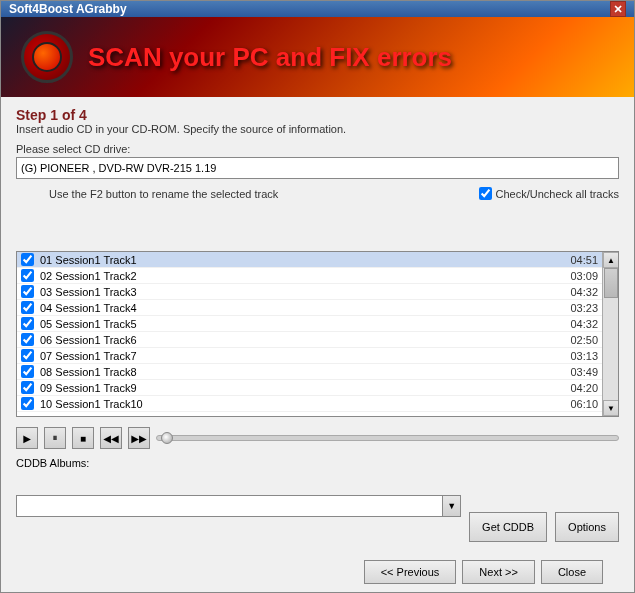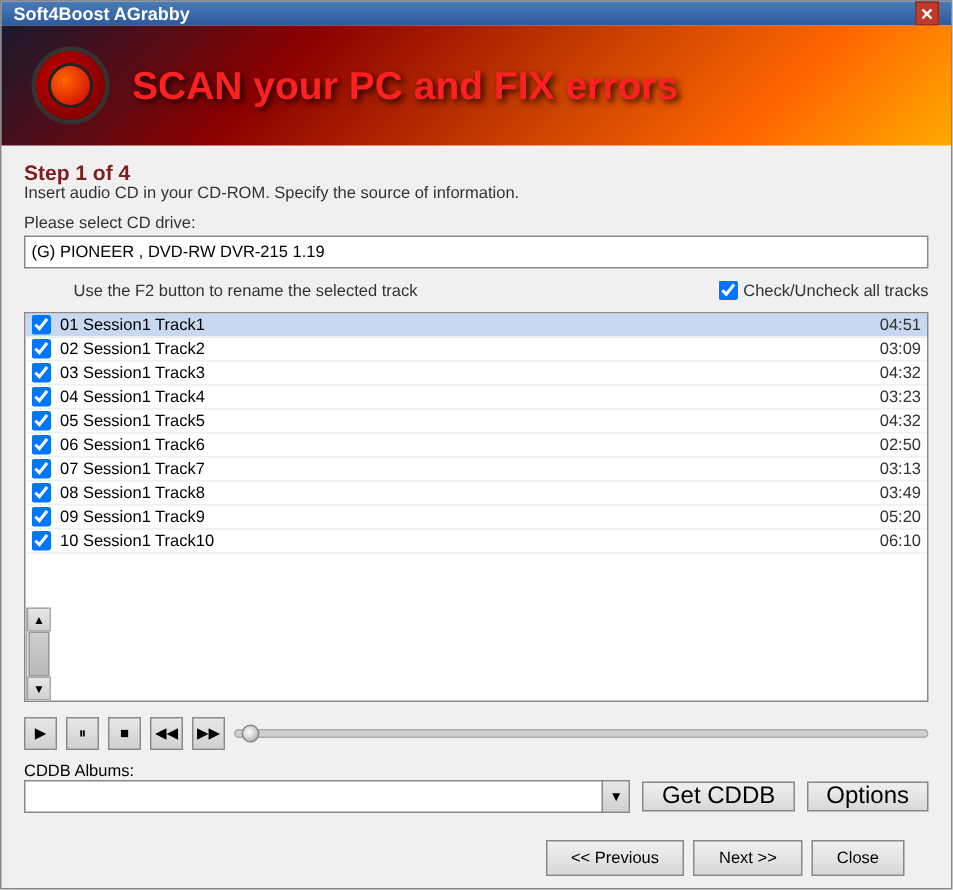--- a/index.html
+++ b/index.html
@@ -155,21 +155,22 @@
       gap: 4px;
       cursor: pointer;
     }
 
     .track-list-container {
       border: 1px solid #888;
       background: white;
       flex: 1;
       overflow: hidden;
       display: flex;
-      flex-direction: column;
+      flex-direction: row;
+      margin-top: 43px;
     }
 
     .track-list {
       flex: 1;
       overflow-y: auto;
       overflow-x: hidden;
     }
 
     .track-list::-webkit-scrollbar { display: none; }
 
@@ -306,27 +307,28 @@
       border: 1px solid #888;
       border-left: none;
       cursor: pointer;
       display: flex;
       align-items: center;
       justify-content: center;
       font-size: 9px;
     }
 
     .action-btn {
-      height: 20px;
+      height: 30px;
       padding: 0 12px;
       background: linear-gradient(to bottom, #f0f0f0, #d8d8d8);
       border: 1px solid #888;
       cursor: pointer;
-      font-size: 16px;
+      font-size: 11px;
       white-space: nowrap;
+      margin-top: 43px;
     }
 
     .footer {
       display: flex;
       justify-content: flex-end;
       align-items: center;
       padding: 8px 31px;
       gap: 6px;
       flex-shrink: 0;
     }
@@ -421,21 +423,21 @@
             <span class="track-duration">03:13</span>
           </div>
           <div class="track-row">
             <input type="checkbox" checked="" style="">
             <span class="track-name">08 Session1 Track8</span>
             <span class="track-duration">03:49</span>
           </div>
           <div class="track-row">
             <input type="checkbox" checked="" style="">
             <span class="track-name">09 Session1 Track9</span>
-            <span class="track-duration">05:20</span>
+            <span class="track-duration">04:20</span>
           </div>
           <div class="track-row">
             <input type="checkbox" checked="" style="">
             <span class="track-name">10 Session1 Track10</span>
             <span class="track-duration">06:10</span>
           </div>
         </div>
       <div class="scrollbar-custom">
         <div class="scroll-btn">▲</div>
         <div class="scroll-track">

